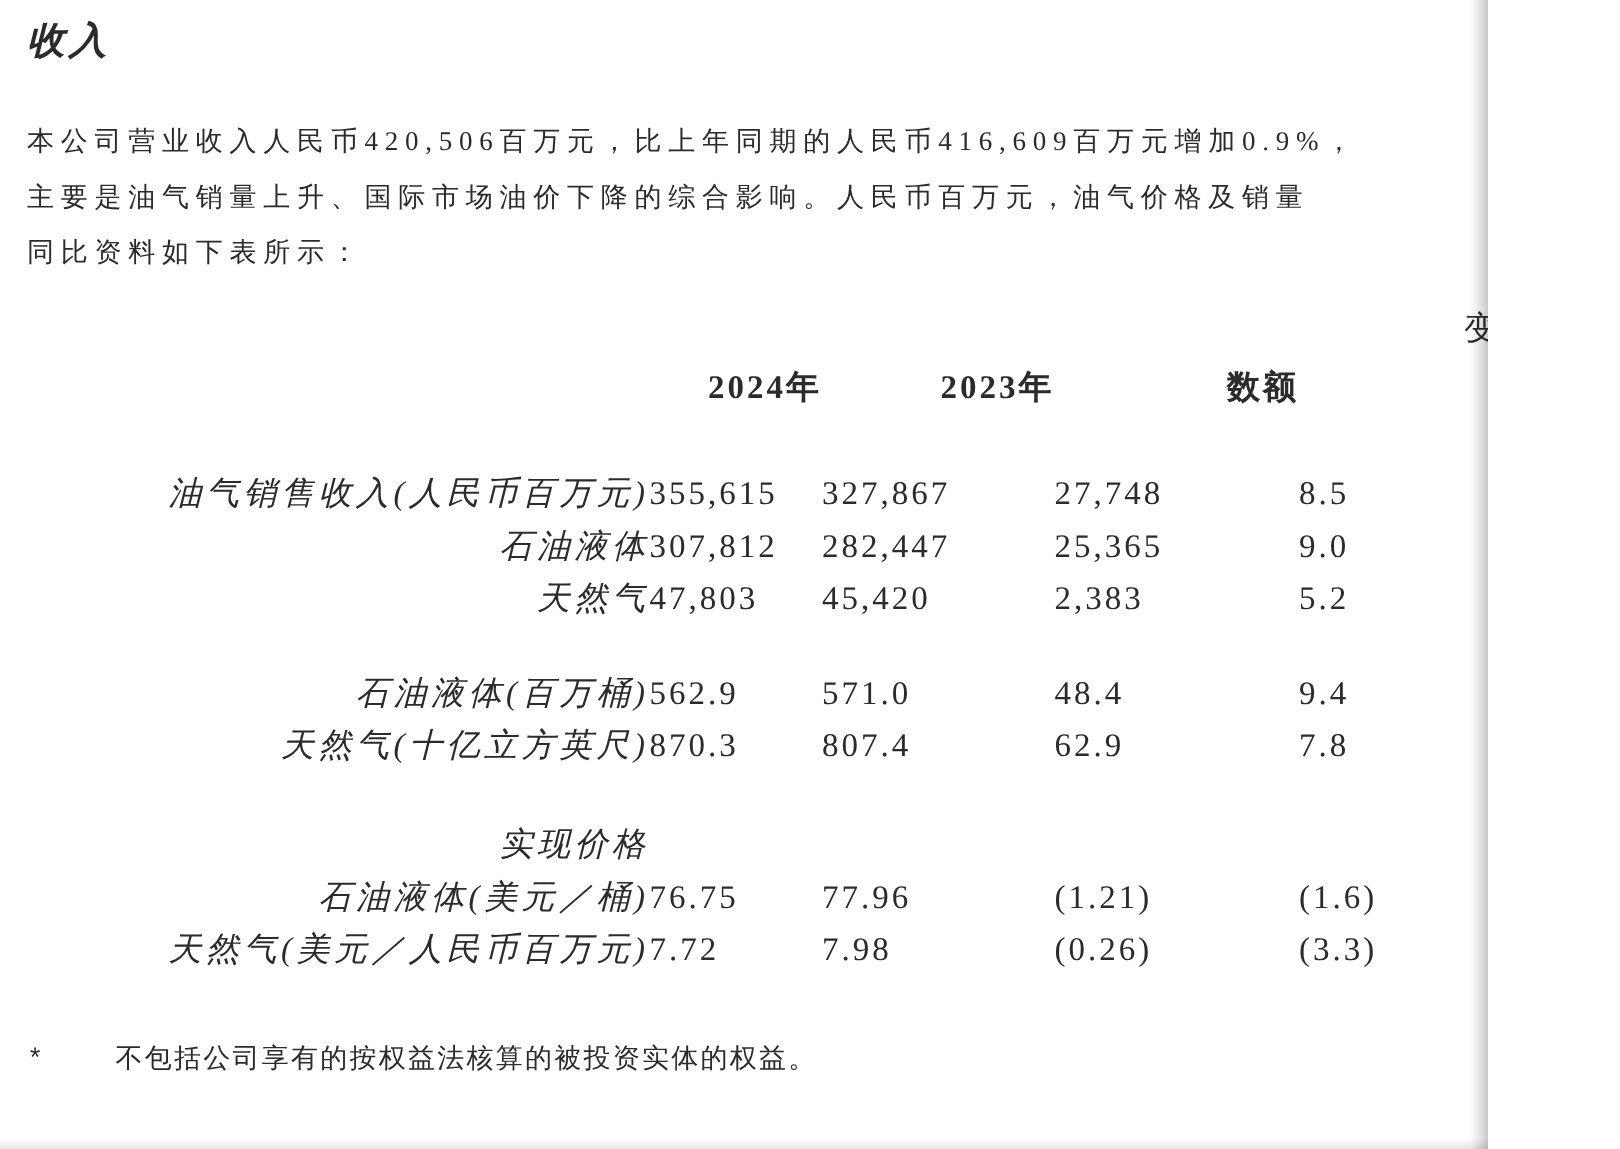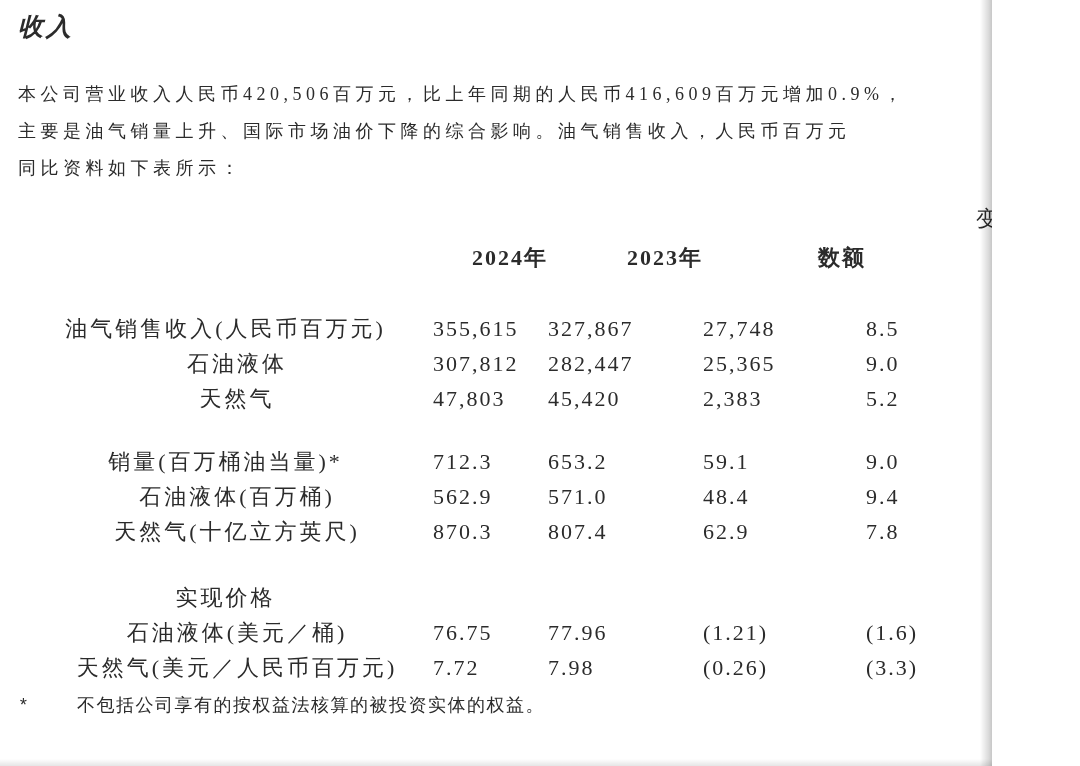--- a/index.html
+++ b/index.html
@@ -61,21 +61,21 @@
   td.chg     { text-align: right; padding-right: 84px; letter-spacing: 3px; }
 
   tr.r-years { height: 40px; }
   tr.r-years th { vertical-align: bottom; text-align: right; letter-spacing: 2px; padding-bottom: 1px; font-weight: bold; }
 
   tr.sp-head { height: 43px; }
   tr.sp-a    { height: 28px; }
   tr.sp-b    { height: 31px; }
 
   tr.r-data  { height: 35px; }
-  td.lbl     { text-align: center; letter-spacing: 3px; white-space: nowrap; }
+  td.lbl     { text-align: right; letter-spacing: 3px; white-space: nowrap; font-style: italic; }
   td.lbl.ind { padding-left: 23px; }
   td.num     { letter-spacing: 2px; white-space: nowrap; }
   .b         { font-weight: bold; }
 
   .footnote {
     position: absolute;
     left: 18px;
     top: 693px;
     font-size: 18px;
     letter-spacing: 1.5px;
@@ -101,21 +101,21 @@
 </style>
 </head>
 <body>
 
 <div class="page">
 
   <h1 class="title">收入</h1>
 
   <div class="para">
     <div>本公司营业收入人民币420,506百万元，比上年同期的人民币416,609百万元增加0.9%，</div>
-    <div>主要是油气销量上升、国际市场油价下降的综合影响。油气销售收入，人民币百万元</div>
+    <div>主要是油气销量上升、国际市场油价下降的综合影响。人民币百万元，油气价格及销量</div>
     <div>同比资料如下表所示：</div>
   </div>
 
   <table class="rev">
     <colgroup>
       <col class="c-label">
         <col class="c-2024">
         <col class="c-2023">
         <col class="c-amount">
         <col class="c-pct">
@@ -159,27 +159,20 @@
         <td class="num">45,420</td>
         <td class="num">2,383</td>
         <td class="num">5.2</td>
       </tr>
 
       <tr class="sp-a">
           <td colspan="5"></td>
         </tr>
 
       <tr class="r-data">
-        <td class="lbl">销量(百万桶油当量)*</td>
-        <td class="num b">712.3</td>
-        <td class="num">653.2</td>
-        <td class="num">59.1</td>
-        <td class="num">9.0</td>
-      </tr>
-      <tr class="r-data">
         <td class="lbl ind">石油液体(百万桶)</td>
         <td class="num b">562.9</td>
         <td class="num">571.0</td>
         <td class="num">48.4</td>
         <td class="num">9.4</td>
       </tr>
       <tr class="r-data">
         <td class="lbl ind">天然气(十亿立方英尺)</td>
         <td class="num b">870.3</td>
         <td class="num">807.4</td>

